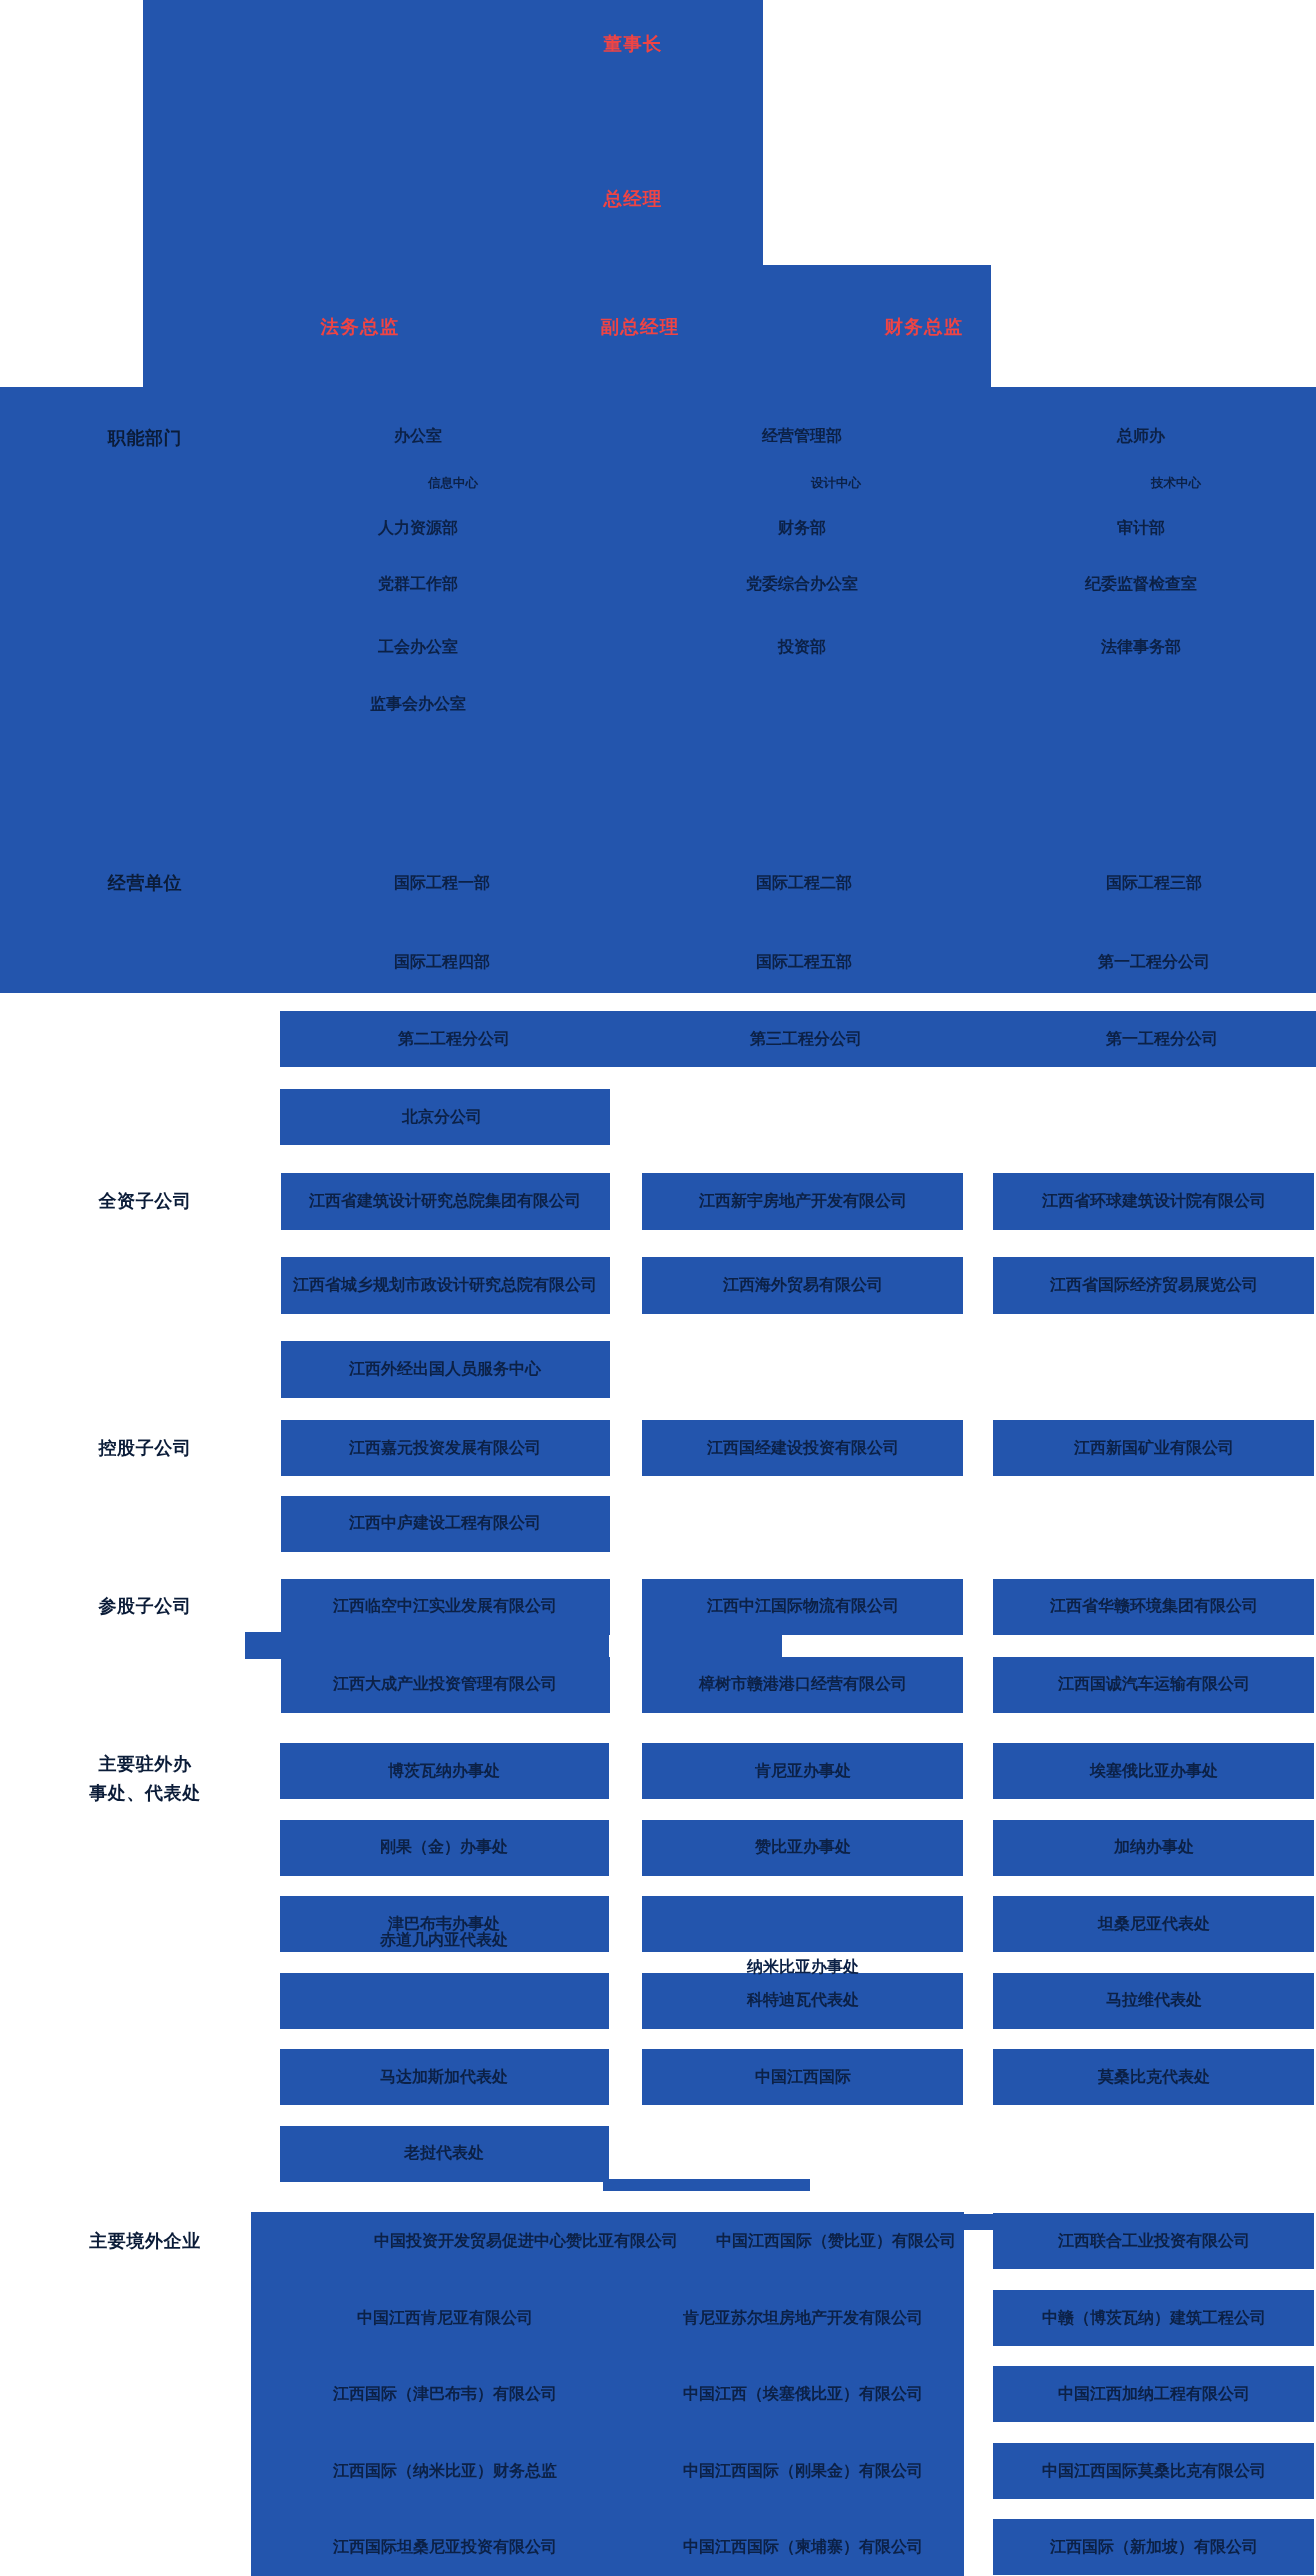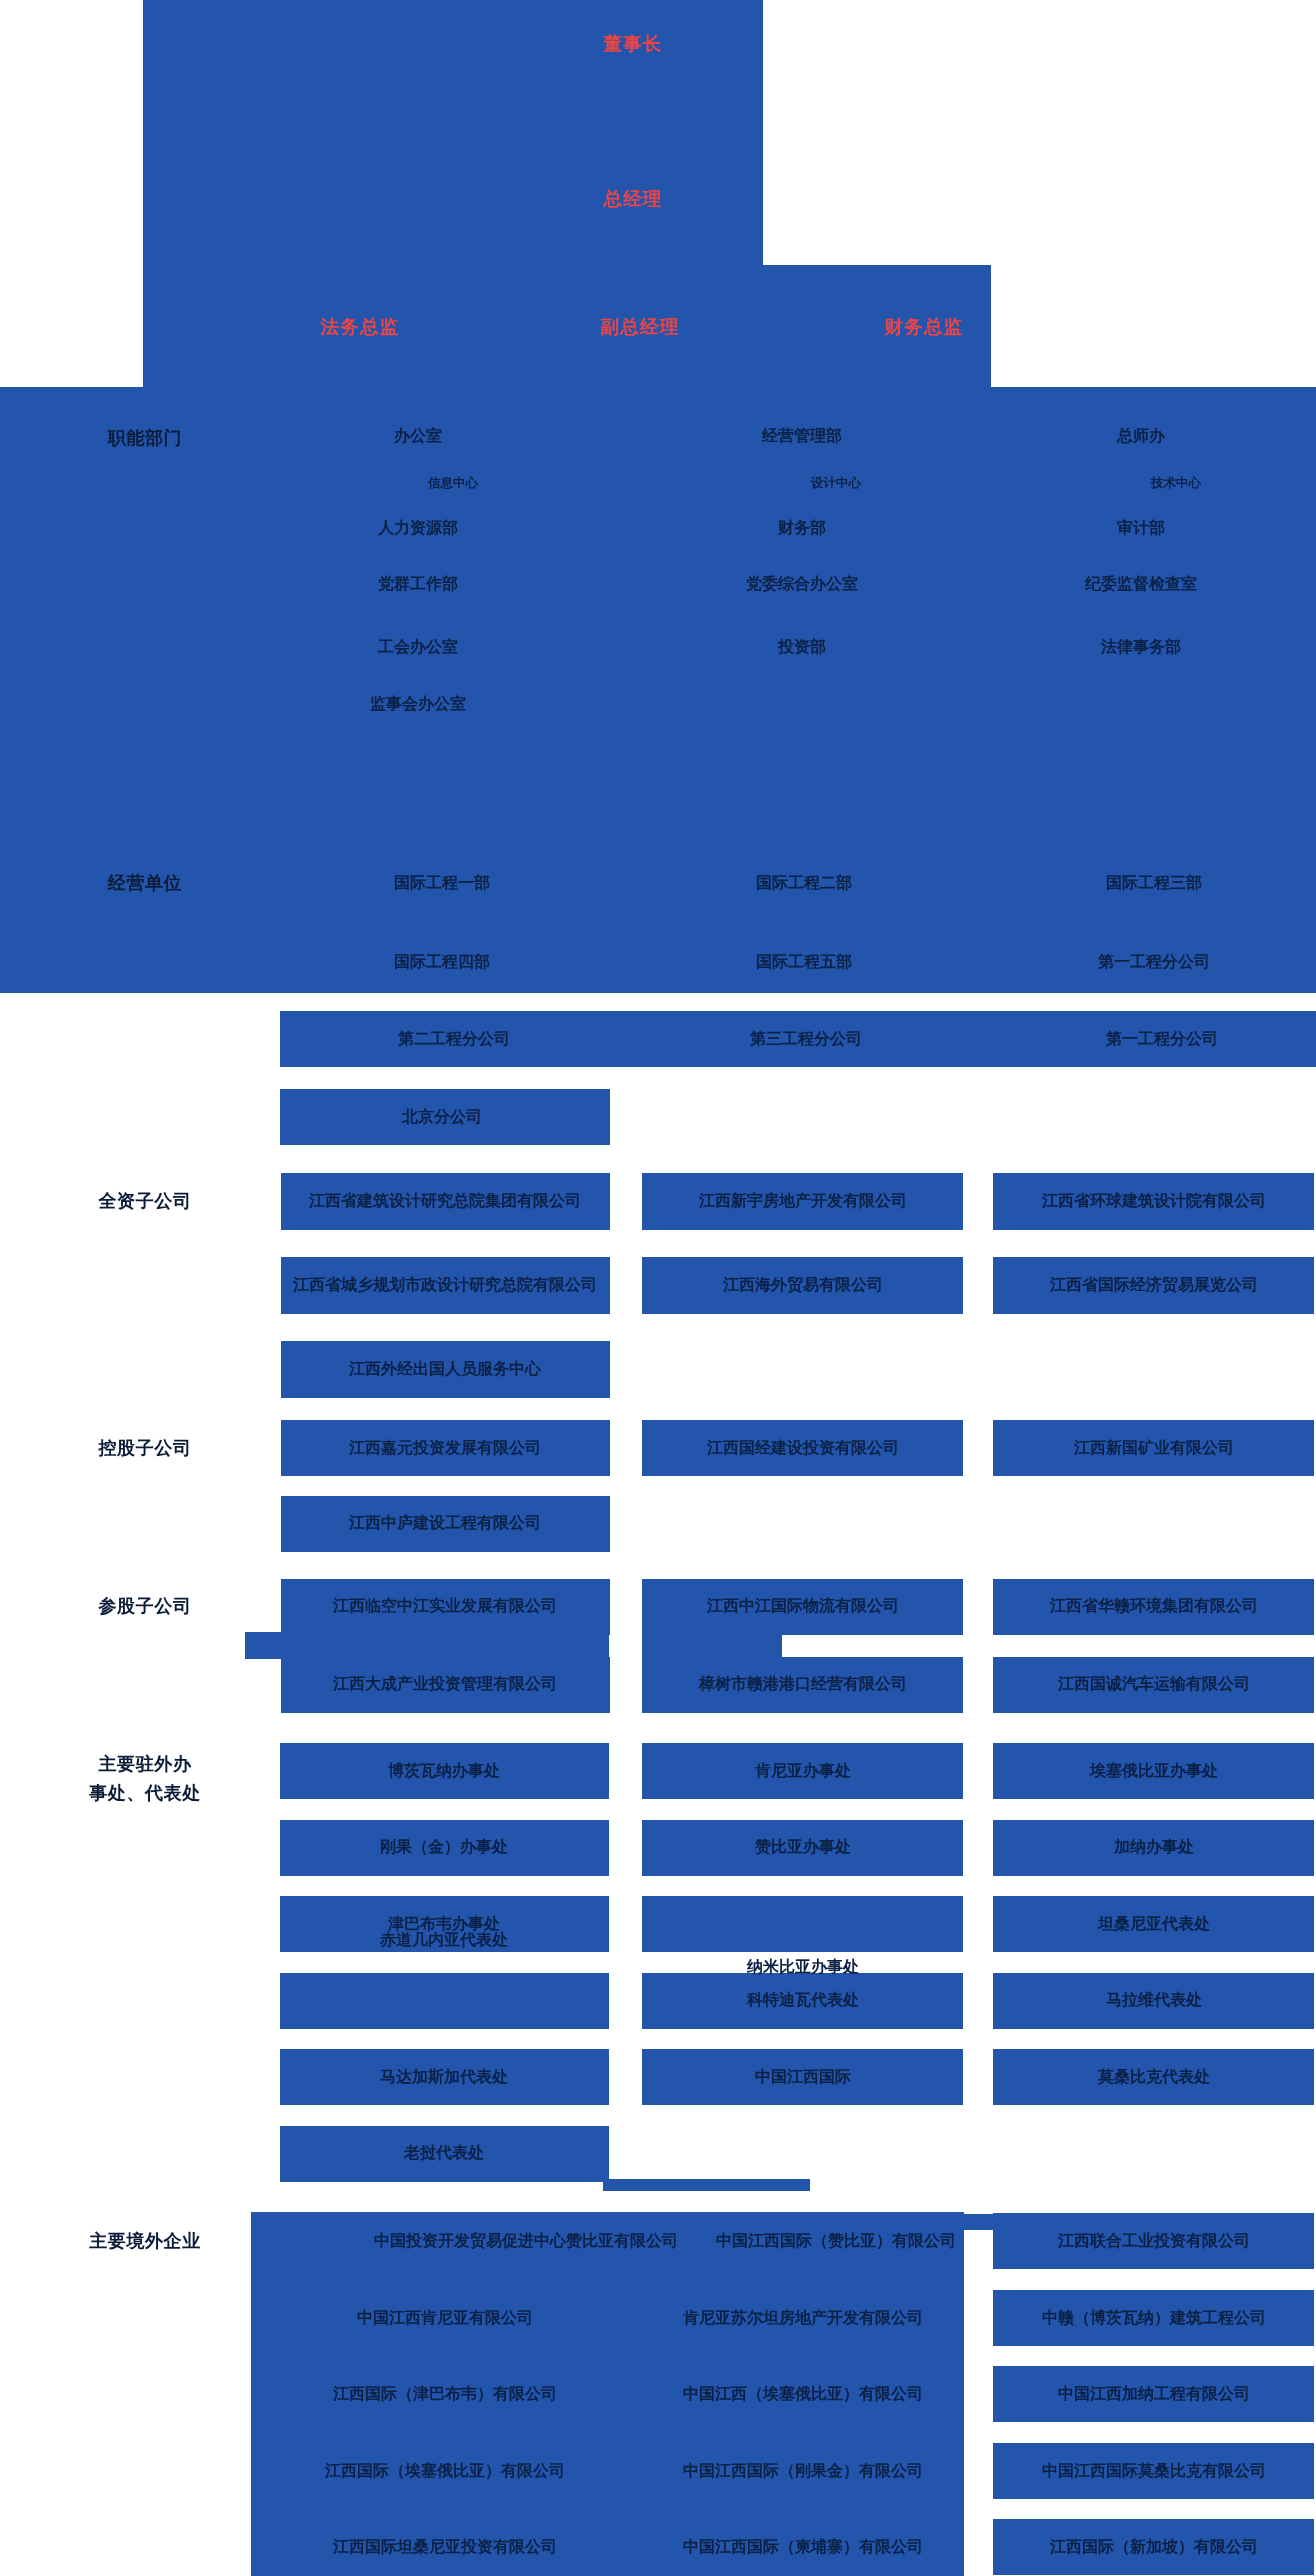--- a/index.html
+++ b/index.html
@@ -158,19 +158,19 @@
 
 <div class="t item" style="left:526px;top:2241px;">中国投资开发贸易促进中心赞比亚有限公司</div>
 <div class="t item" style="left:836px;top:2241px;">中国江西国际（赞比亚）有限公司</div>
 <div class="t item" style="left:1154px;top:2241px;">江西联合工业投资有限公司</div>
 <div class="t item" style="left:445px;top:2318px;">中国江西肯尼亚有限公司</div>
 <div class="t item" style="left:803px;top:2318px;">肯尼亚苏尔坦房地产开发有限公司</div>
 <div class="t item" style="left:1154px;top:2318px;">中赣（博茨瓦纳）建筑工程公司</div>
 <div class="t item" style="left:445px;top:2394px;">江西国际（津巴布韦）有限公司</div>
 <div class="t item" style="left:803px;top:2394px;">中国江西（埃塞俄比亚）有限公司</div>
 <div class="t item" style="left:1154px;top:2394px;">中国江西加纳工程有限公司</div>
-<div class="t item" style="left:445px;top:2471px;">江西国际（埃塞俄比亚）有限公司</div>
+<div class="t item" style="left:445px;top:2471px;">江西国际（纳米比亚）财务总监</div>
 <div class="t item" style="left:803px;top:2471px;text-align:right;">中国江西国际（刚果金）有限公司</div>
 <div class="t item" style="left:1154px;top:2471px;">中国江西国际莫桑比克有限公司</div>
 <div class="t item" style="left:445px;top:2547px;">江西国际坦桑尼亚投资有限公司</div>
 <div class="t item" style="left:803px;top:2547px;">中国江西国际（柬埔寨）有限公司</div>
 <div class="t item" style="left:1154px;top:2547px;">江西国际（新加坡）有限公司</div>
 
 
 </body></html>

